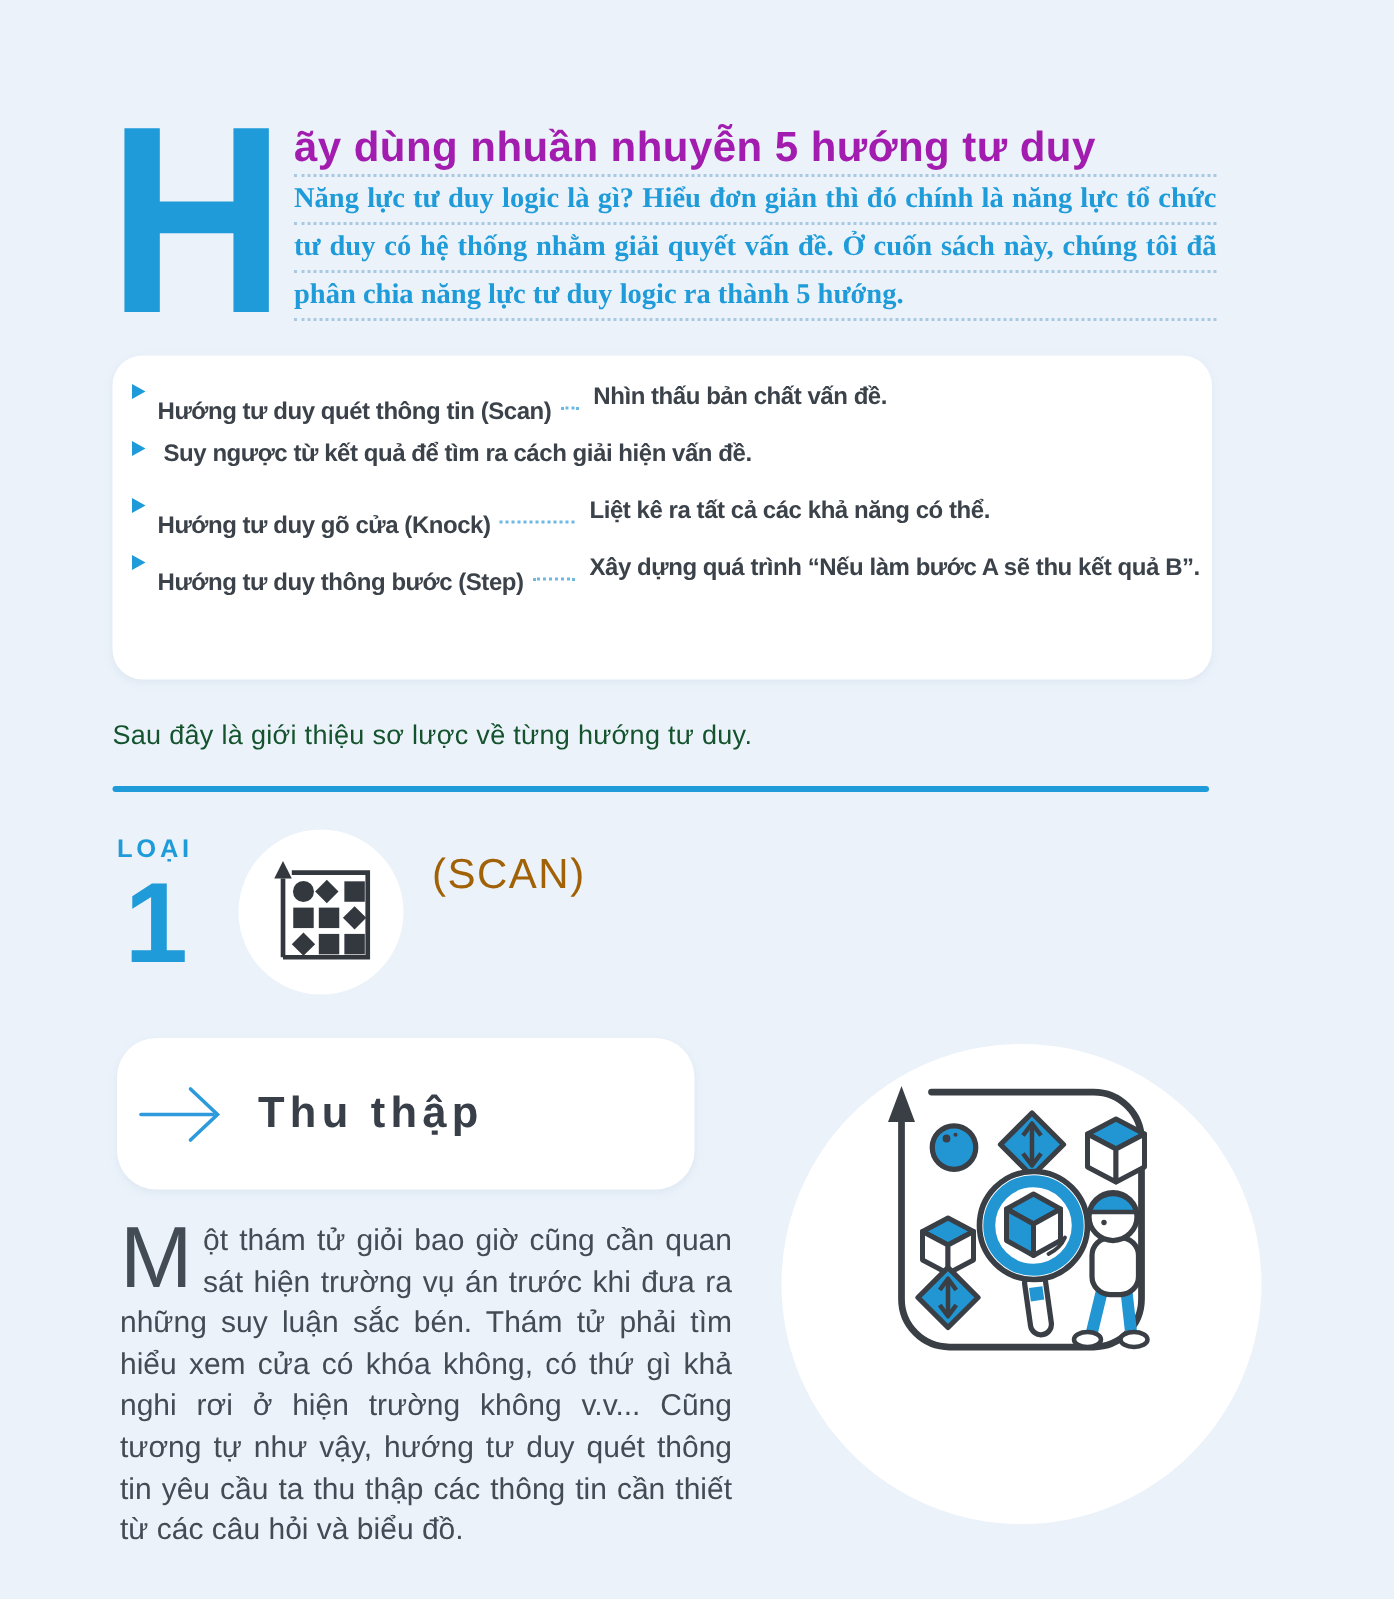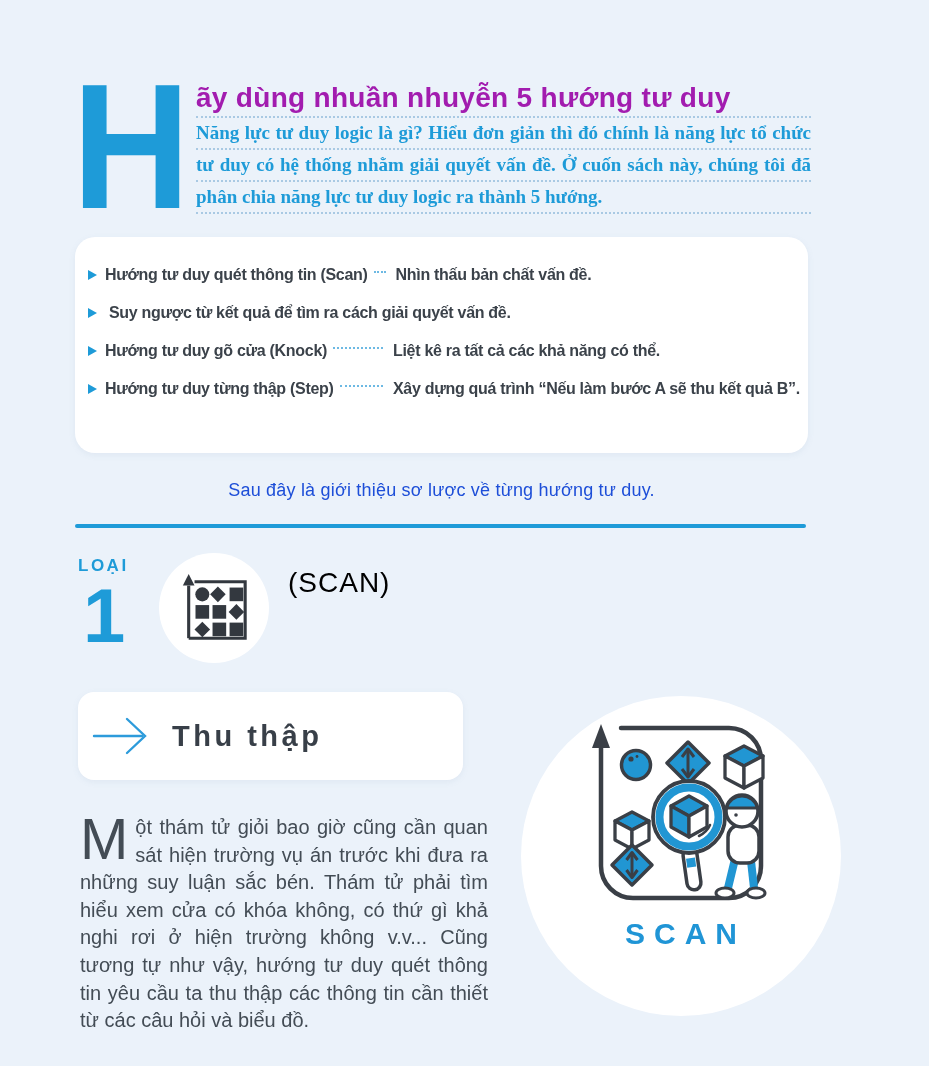--- a/index.html
+++ b/index.html
@@ -33,42 +33,42 @@
   }
   .intro-line.justify{text-align:justify;text-align-last:justify;}
   
   .list-box{
     position:absolute;left:75px;top:237px;width:733px;height:216px;
     background:#ffffff;border-radius:20px;
     box-shadow:0 2px 6px rgba(120,150,180,0.10);
     padding:19px 0 0 13px;box-sizing:border-box;
   }
   .list-row{
-    display:flex;align-items:center;height:38px;
+    display:flex;height:38px;
     font-size:16px;font-weight:700;color:#3b424a;letter-spacing:-0.3px;
   }
   .bullet{
     width:0;height:0;flex:0 0 auto;
     border-left:9px solid #1e9bd8;
     border-top:5.5px solid transparent;
     border-bottom:5.5px solid transparent;
     margin-right:8px;
   }
   .list-label-col{flex:0 0 284px;display:flex;align-items:center;}
   .list-label{white-space:nowrap;}
   .leader{
     flex:1;min-width:12px;margin:0 6px;
     border-bottom:2px dotted #6db9e3;
     transform:translateY(-3px);
   }
   .list-desc{flex:1;white-space:nowrap;margin-left:4px;}
   
   .caption{
     position:absolute;left:75px;top:480px;width:733px;
-    text-align:center;font-size:18px;color:#1d4ed8;letter-spacing:0.2px;
+    font-size:18px;color:#14532d;letter-spacing:0.2px;
   }
   .divider{
     position:absolute;left:75px;top:524px;width:731px;height:4px;
     background:#1e9bd8;border-radius:2px;
   }
   
   .kicker{
     position:absolute;left:78px;top:556px;
     font-size:17px;font-weight:700;color:#1e9bd8;letter-spacing:2.5px;
   }
@@ -80,26 +80,26 @@
     position:absolute;left:159px;top:553px;width:110px;height:110px;
     background:#ffffff;border-radius:50%;
     display:flex;align-items:center;justify-content:center;
   }
   .section-titles{position:absolute;left:288px;top:562px;}
   .section-title{
     font-size:31px;font-weight:700;color:#383f48;letter-spacing:0.3px;
     white-space:nowrap;
   }
   .section-subtitle{
-    font-size:28px;font-weight:400;color:#000000;margin-top:5px;letter-spacing:1px;
+    font-size:28px;font-weight:400;color:#a16207;margin-top:5px;letter-spacing:1px;
   }
   
   .tagline-box{
-    position:absolute;left:78px;top:692px;width:385px;height:88px;
-    background:#ffffff;border-radius:16px;
+    position:absolute;left:78px;top:692px;width:385px;height:101px;
+    background:#ffffff;border-radius:26px;
     box-shadow:0 2px 6px rgba(120,150,180,0.10);
     display:flex;align-items:center;padding-left:14px;box-sizing:border-box;
   }
   .tagline-text{
     font-size:29px;font-weight:700;color:#383f48;
     letter-spacing:3.5px;margin-left:18px;
   }
   
   .body-para{
     position:absolute;left:80px;top:814px;width:408px;
@@ -139,34 +139,34 @@
     <div class="list-row">
       <span class="bullet"></span>
       <span class="list-label-col">
           <span class="list-label">Hướng tư duy quét thông tin (Scan)</span>
           <span class="leader"></span>
         </span>
       <span class="list-desc">Nhìn thấu bản chất vấn đề.</span>
     </div>
     <div class="list-row">
       <span class="bullet"></span>
-      <span class="list-desc">Suy ngược từ kết quả để tìm ra cách giải quyết vấn đề.</span>
+      <span class="list-desc">Suy ngược từ kết quả để tìm ra cách giải hiện vấn đề.</span>
     </div>
     <div class="list-row">
       <span class="bullet"></span>
       <span class="list-label-col">
           <span class="list-label">Hướng tư duy gõ cửa (Knock)</span>
           <span class="leader"></span>
         </span>
       <span class="list-desc">Liệt kê ra tất cả các khả năng có thể.</span>
     </div>
     <div class="list-row">
       <span class="bullet"></span>
       <span class="list-label-col">
-          <span class="list-label">Hướng tư duy từng thập (Step)</span>
+          <span class="list-label">Hướng tư duy thông bước (Step)</span>
           <span class="leader"></span>
         </span>
       <span class="list-desc">Xây dựng quá trình “Nếu làm bước A sẽ thu kết quả B”.</span>
     </div>
   </div>
 
   <div class="caption">Sau đây là giới thiệu sơ lược về từng hướng tư duy.</div>
   <div class="divider"></div>
 
   <div class="kicker">LOẠI</div>
@@ -268,16 +268,15 @@
         <path d="M 154 141 L 147 170" stroke="#2196d3" stroke-width="8" stroke-linecap="round" fill="none"></path>
         <path d="M 170 143 L 173 170" stroke="#2196d3" stroke-width="8" stroke-linecap="round" fill="none"></path>
         <ellipse cx="144" cy="175" rx="9" ry="5" fill="#ffffff" stroke="#3a3f46" stroke-width="3"></ellipse>
         <ellipse cx="175" cy="175" rx="9" ry="5" fill="#ffffff" stroke="#3a3f46" stroke-width="3"></ellipse>
         <rect x="147" y="107" width="31" height="38" rx="12" fill="#ffffff" stroke="#3a3f46" stroke-width="3.5"></rect>
         <circle cx="161" cy="93" r="16" fill="#ffffff" stroke="#3a3f46" stroke-width="3.5"></circle>
         <path d="M 145.5 90 A 16 16 0 0 1 176.5 90 Z" fill="#2196d3" stroke="#3a3f46" stroke-width="3"></path>
         <circle cx="155" cy="97" r="1.8" fill="#3a3f46"></circle>
       </g>
     </svg>
-    <div class="scan-label">SCAN</div>
   </div>
 
 </div>
 
 </body></html>

